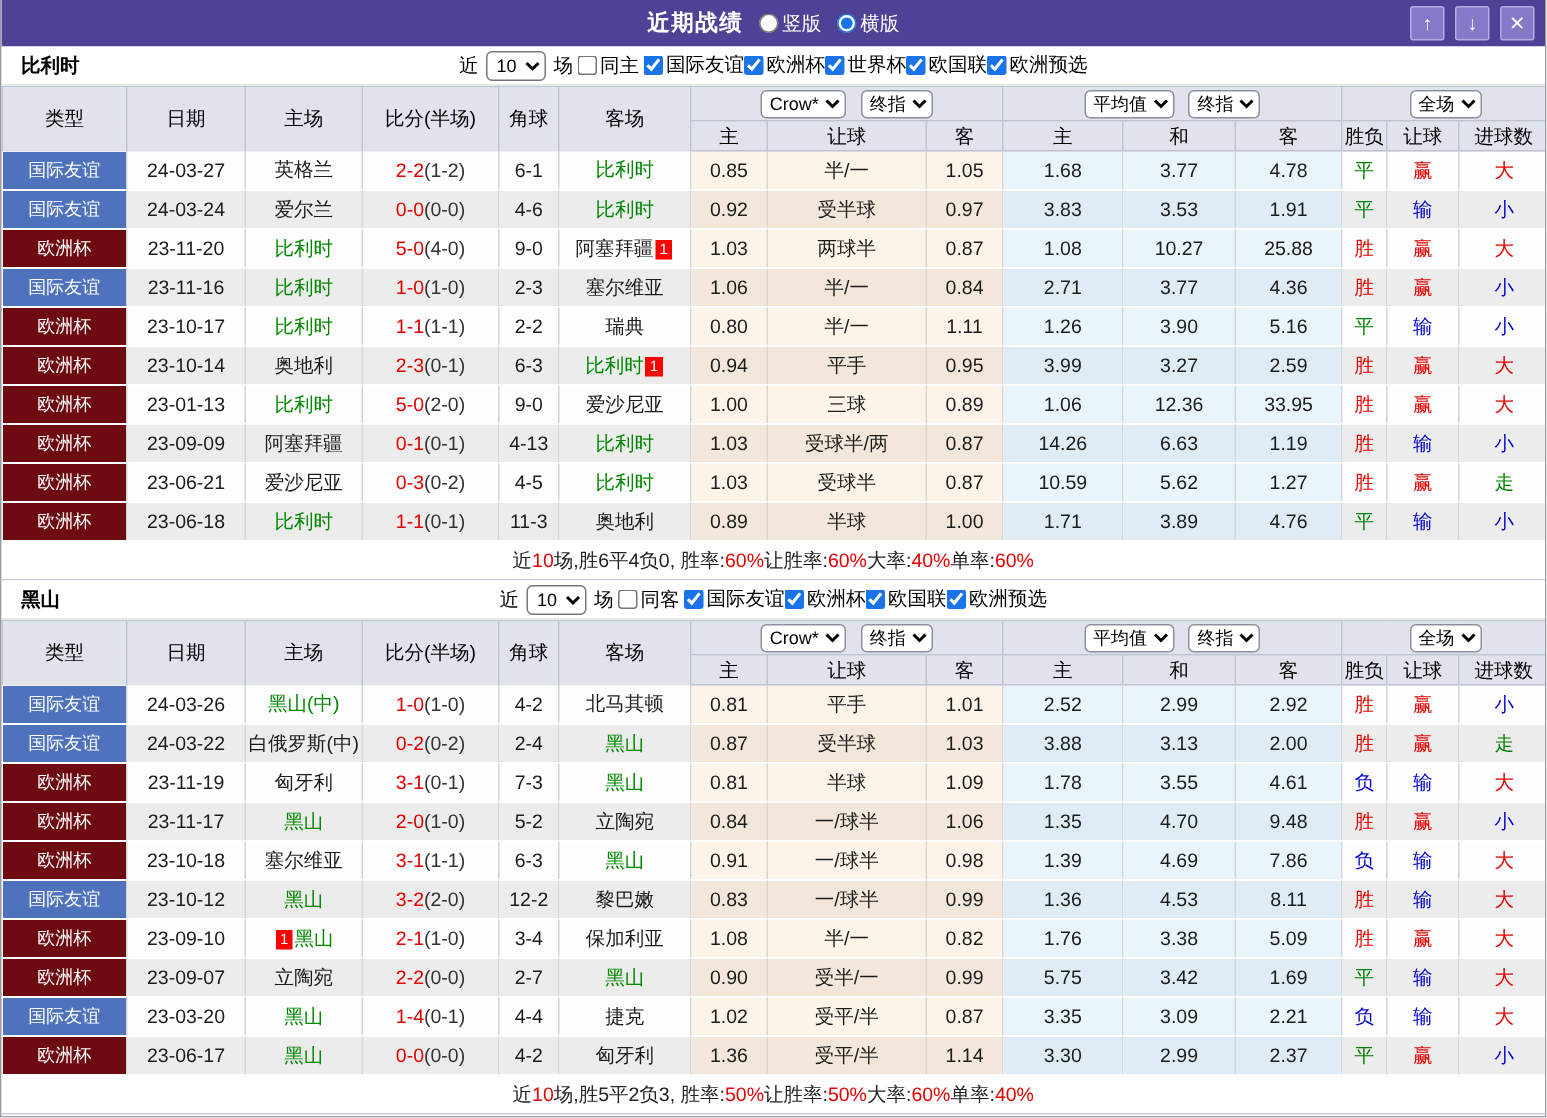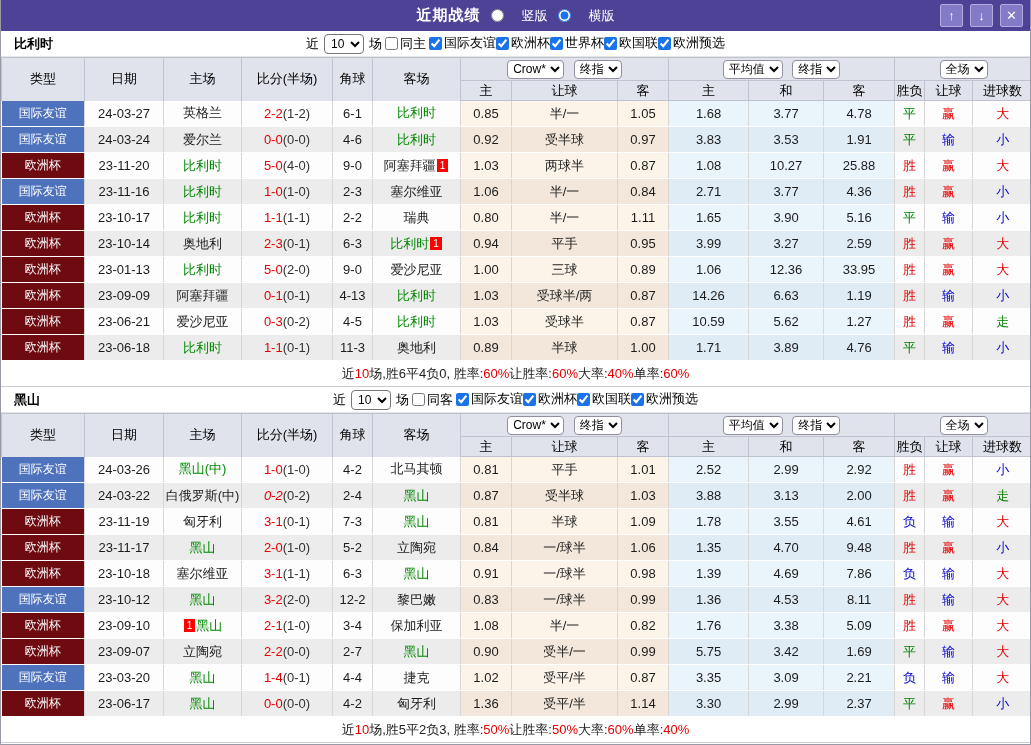--- a/index.html
+++ b/index.html
@@ -21,21 +21,21 @@
     position: relative;
     height: 31px;
     background: #4e4296;
     color: #fff;
     display: flex;
     align-items: center;
     justify-content: center;
   }
   .titlebar-center { display: flex; align-items: center; gap: 10px; }
   .titlebar-title { font-weight: bold; font-size: 15px; letter-spacing: 1px; }
-  .tb-radio { display: flex; align-items: center; gap: 18px; font-size: 13px; cursor: pointer; }
+  .tb-radio { display: flex; align-items: center; gap: 3px; font-size: 13px; cursor: pointer; }
   .tb-radio input { width: 13px; height: 13px; accent-color: #1a73e8; }
   .tb-buttons { position: absolute; right: 7px; top: 4px; display: flex; gap: 7px; }
   .tb-btn {
     width: 23px; height: 23px;
     background: #837ac8;
     border: 1px solid #b3ace0;
     color: #fff;
     font-size: 13px;
     font-weight: bold;
     display: flex; align-items: center; justify-content: center;
@@ -293,21 +293,21 @@
             <tr class="odd">
               <td class="type" style="background: rgb(110, 11, 17);">欧洲杯</td>
               <td class="neutral">23-10-17</td>
               <td class="neutral"><span style="color: rgb(0, 136, 0);">比利时</span></td>
               <td class="neutral"><span style="color: rgb(229, 0, 0);">1-1</span><span style="color: rgb(51, 51, 51);">(1-1)</span></td>
               <td class="neutral">2-2</td>
               <td class="neutral"><span>瑞典</span></td>
               <td class="warm">0.80</td>
               <td class="warm">半/一</td>
               <td class="warm">1.11</td>
-              <td class="cool">1.65</td>
+              <td class="cool">1.26</td>
               <td class="cool">3.90</td>
               <td class="cool">5.16</td>
               <td class="neutral" style="color: rgb(0, 128, 0);">平</td>
               <td class="neutral" style="color: rgb(0, 0, 204);">输</td>
               <td class="neutral" style="color: rgb(0, 0, 204);">小</td>
             </tr>
             <tr class="even">
               <td class="type" style="background: rgb(110, 11, 17);">欧洲杯</td>
               <td class="neutral">23-10-14</td>
               <td class="neutral"><span>奥地利</span></td>
@@ -499,21 +499,21 @@
               <td class="cool">2.99</td>
               <td class="cool">2.92</td>
               <td class="neutral" style="color: rgb(229, 0, 0);">胜</td>
               <td class="neutral" style="color: rgb(229, 0, 0);">赢</td>
               <td class="neutral" style="color: rgb(0, 0, 204);">小</td>
             </tr>
             <tr class="even">
               <td class="type" style="background: rgb(78, 114, 188);">国际友谊</td>
               <td class="neutral">24-03-22</td>
               <td class="neutral"><span>白俄罗斯(中)</span></td>
-              <td class="neutral"><span style="color: rgb(229, 0, 0); font-style: italic;">0-2</span><span style="color: rgb(51, 51, 51);">(0-2)</span></td>
+              <td class="neutral"><span style="color: rgb(229, 0, 0);">0-2</span><span style="color: rgb(51, 51, 51);">(0-2)</span></td>
               <td class="neutral">2-4</td>
               <td class="neutral"><span style="color: rgb(0, 136, 0);">黑山</span></td>
               <td class="warm">0.87</td>
               <td class="warm">受半球</td>
               <td class="warm">1.03</td>
               <td class="cool">3.88</td>
               <td class="cool">3.13</td>
               <td class="cool">2.00</td>
               <td class="neutral" style="color: rgb(229, 0, 0);">胜</td>
               <td class="neutral" style="color: rgb(229, 0, 0);">赢</td>

